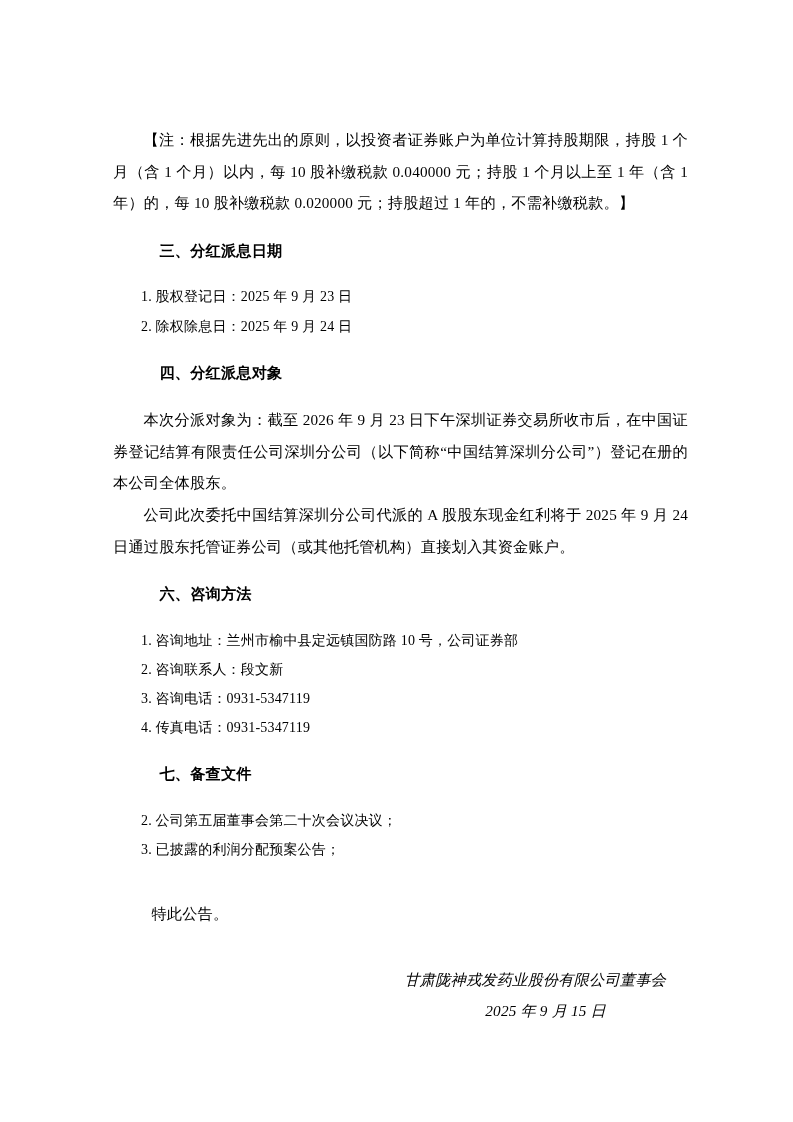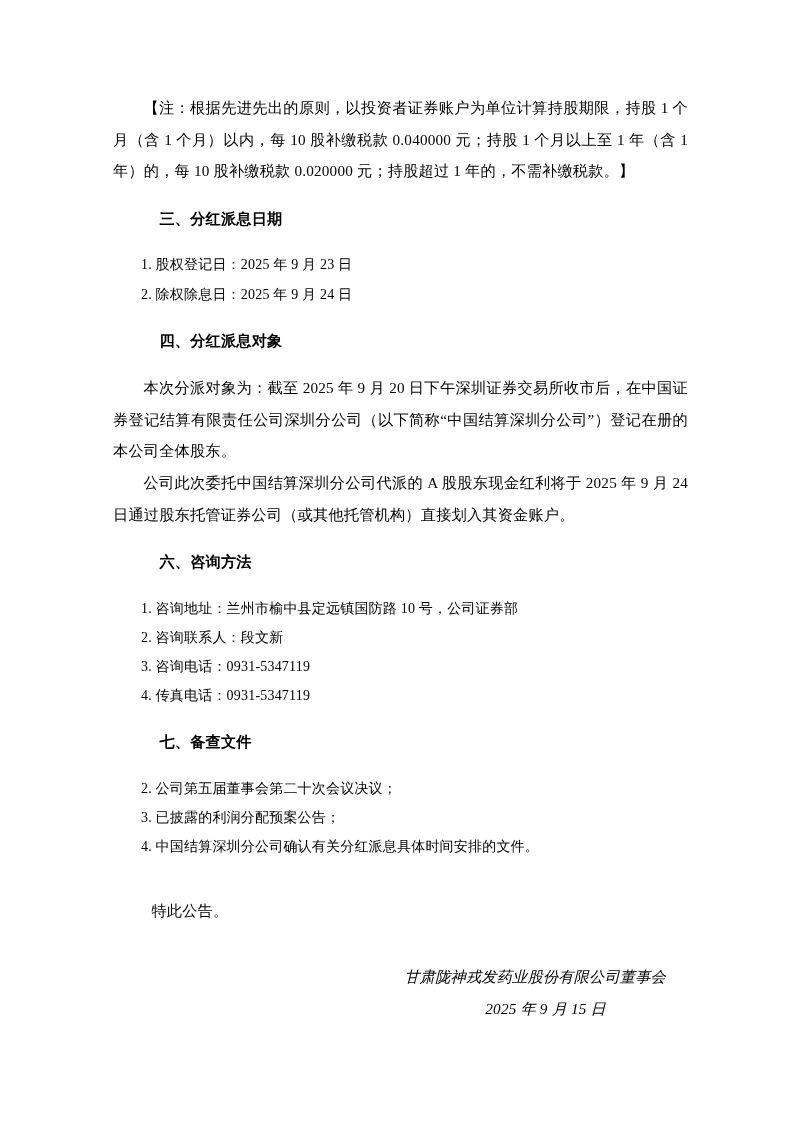--- a/index.html
+++ b/index.html
@@ -68,49 +68,49 @@
     line-height: 2.08;
     margin: 0;
     padding-right: 22px;
     font-style: italic;
   }
   .sign.date {
     padding-right: 82px;
   }
   .note {
     text-indent: 2em;
+    margin-top: 32px;
   }
 </style>
 </head>
 <body>
 
 <div class="page">
   <div class="content">
 
     <p class="note">【注：根据先进先出的原则，以投资者证券账户为单位计算持股期限，持股 1 个月（含 1 个月）以内，每 10 股补缴税款 0.040000 元；持股 1 个月以上至 1 年（含 1 年）的，每 10 股补缴税款 0.020000 元；持股超过 1 年的，不需补缴税款。】</p>
 
     <p class="heading">三、分红派息日期</p>
     <p class="item">1. 股权登记日：2025 年 9 月 23 日</p>
     <p class="item">2. 除权除息日：2025 年 9 月 24 日</p>
 
     <p class="heading">四、分红派息对象</p>
-    <p class="indent">本次分派对象为：截至 2025 年 9 月 20 日下午深圳证券交易所收市后，在中国证券登记结算有限责任公司深圳分公司（以下简称“中国结算深圳分公司”）登记在册的本公司全体股东。</p>
+    <p class="indent">本次分派对象为：截至 2026 年 9 月 23 日下午深圳证券交易所收市后，在中国证券登记结算有限责任公司深圳分公司（以下简称“中国结算深圳分公司”）登记在册的本公司全体股东。</p>
 
     <p class="indent">公司此次委托中国结算深圳分公司代派的 A 股股东现金红利将于 2025 年 9 月 24 日通过股东托管证券公司（或其他托管机构）直接划入其资金账户。</p>
 
     <p class="heading">六、咨询方法</p>
     <p class="item">1. 咨询地址：兰州市榆中县定远镇国防路 10 号，公司证券部</p>
     <p class="item">2. 咨询联系人：段文新</p>
     <p class="item">3. 咨询电话：0931-5347119</p>
     <p class="item">4. 传真电话：0931-5347119</p>
 
     <p class="heading">七、备查文件</p>
     <p class="item">2. 公司第五届董事会第二十次会议决议；</p>
     <p class="item">3. 已披露的利润分配预案公告；</p>
-    <p class="item">4. 中国结算深圳分公司确认有关分红派息具体时间安排的文件。</p>
 
     <div class="spacer"></div>
 
     <p class="closing">特此公告。</p>
 
     <div class="spacer"></div>
 
     <p class="sign">甘肃陇神戎发药业股份有限公司董事会</p>
     <p class="sign date">2025 年 9 月 15 日</p>
 

